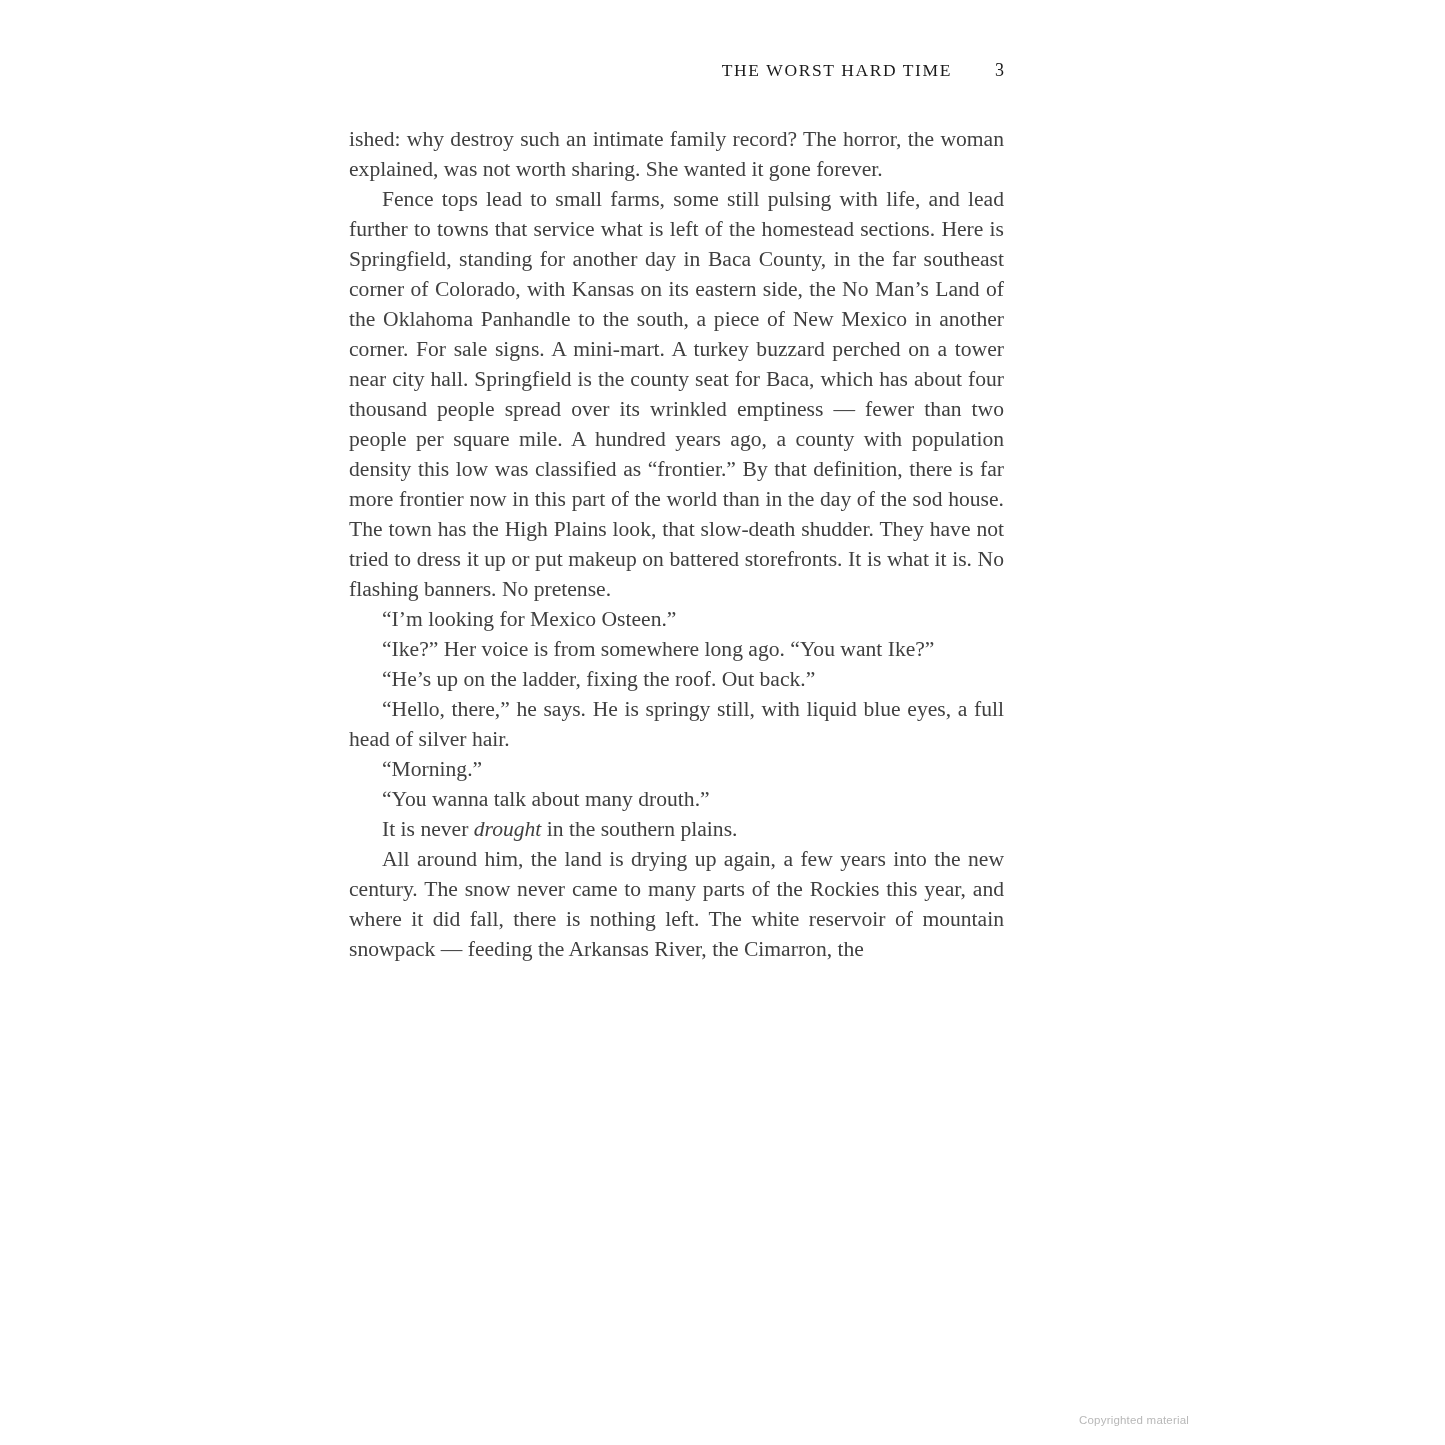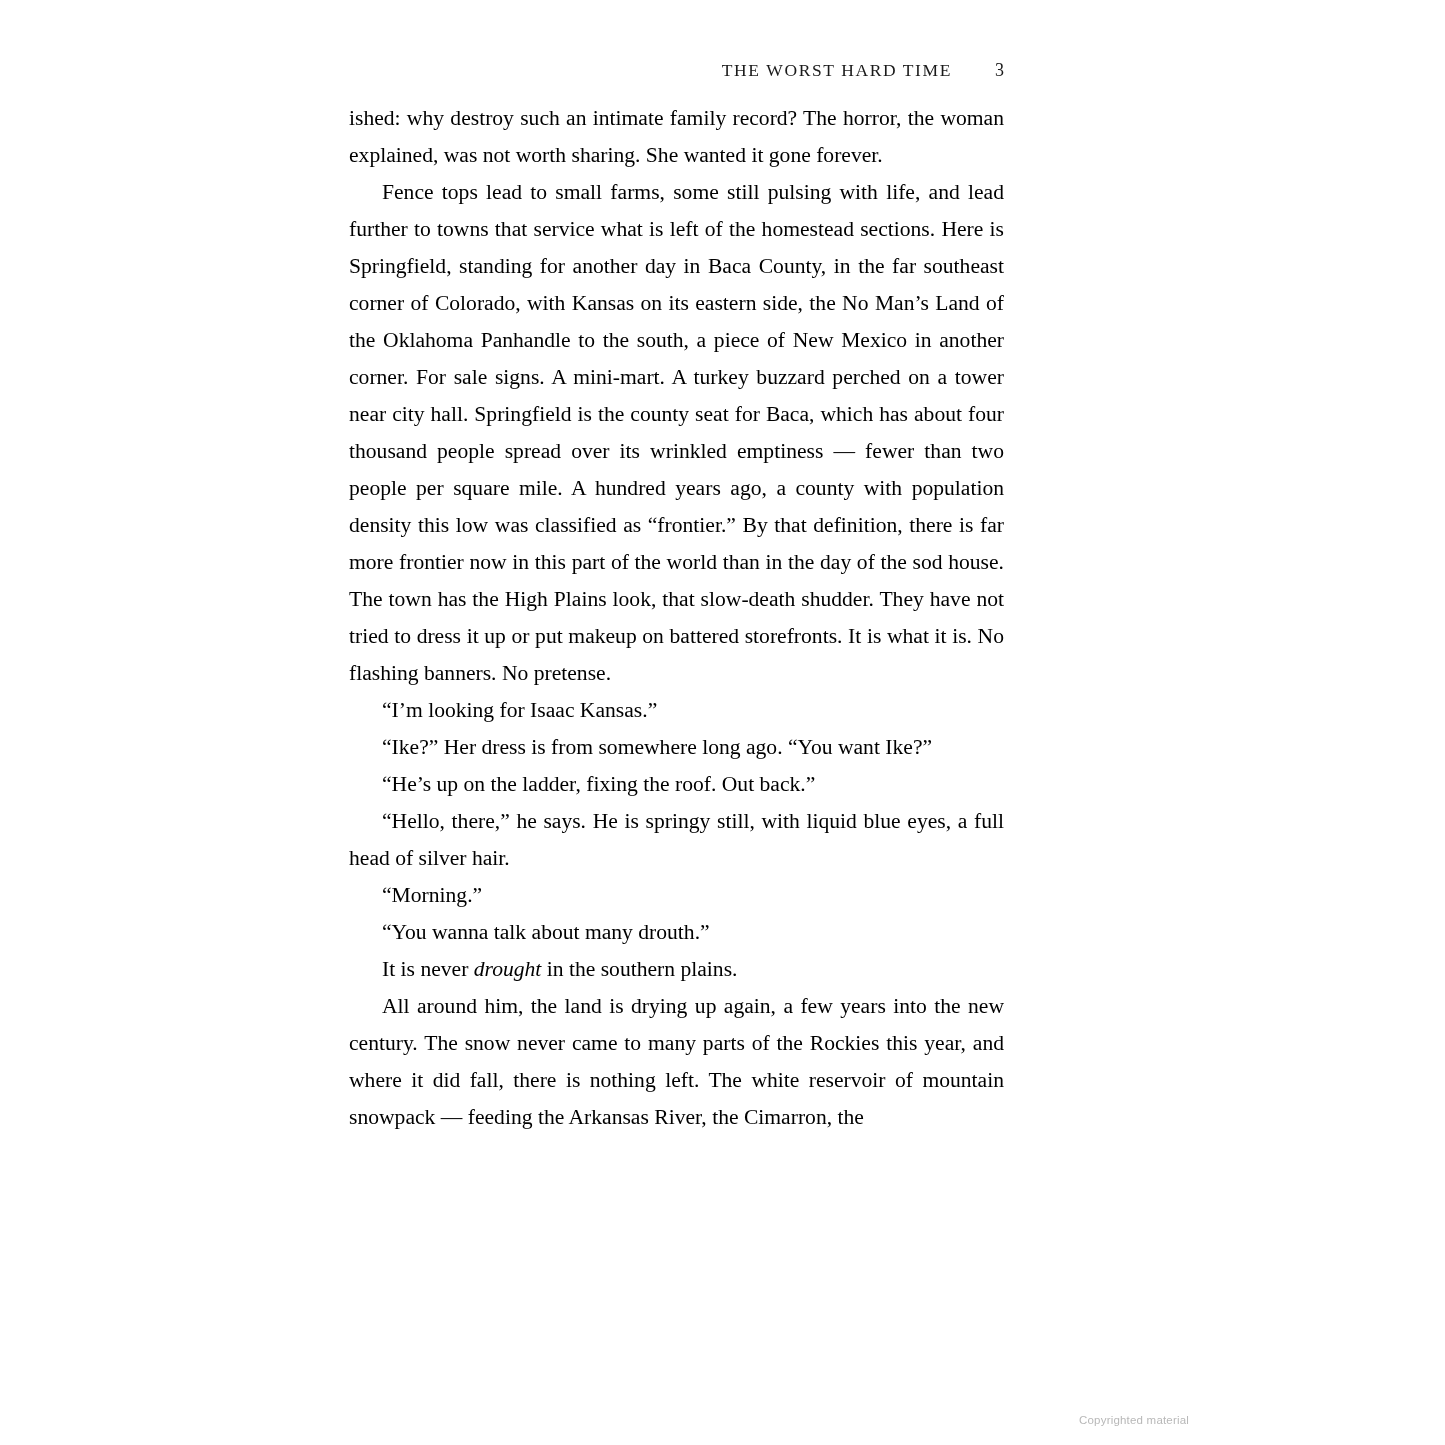--- a/index.html
+++ b/index.html
@@ -42,25 +42,26 @@
     white-space: nowrap;
   }
   .running-head .folio {
     margin-left: 38px;
     letter-spacing: 0;
     font-size: 18px;
     min-width: 14px;
     text-align: right;
   }
   .body-text {
+    margin-top: 24px;
     font-size: 21.6px;
-    line-height: 37px;
+    line-height: 30px;
     text-align: justify;
     text-justify: inter-word;
-    color: #000000;
+    color: #404040;
     -webkit-font-smoothing: antialiased;
   }
   .body-text p {
     margin: 0;
     text-indent: 33px;
   }
   .body-text p.no-indent {
     text-indent: 0;
   }
   .body-text p em {
@@ -84,22 +85,22 @@
   <div class="text-column">
 
     <div class="running-head">
       <span class="title">THE WORST HARD TIME</span>
       <span class="folio">3</span>
     </div>
 
     <div class="body-text">
         <p class="no-indent">ished: why destroy such an intimate family record? The horror, the woman explained, was not worth sharing. She wanted it gone forever.</p>
         <p>Fence tops lead to small farms, some still pulsing with life, and lead further to towns that service what is left of the homestead sections. Here is Springfield, standing for another day in Baca County, in the far southeast corner of Colorado, with Kansas on its eastern side, the No Man’s Land of the Oklahoma Panhandle to the south, a piece of New Mexico in another corner. For sale signs. A mini-mart. A turkey buzzard perched on a tower near city hall. Springfield is the county seat for Baca, which has about four thousand people spread over its wrinkled emptiness — fewer than two people per square mile. A hundred years ago, a county with population density this low was classified as “frontier.” By that definition, there is far more frontier now in this part of the world than in the day of the sod house. The town has the High Plains look, that slow-death shudder. They have not tried to dress it up or put makeup on battered storefronts. It is what it is. No flashing banners. No pretense.</p>
-        <p>“I’m looking for Isaac Kansas.”</p>
-        <p>“Ike?” Her dress is from somewhere long ago. “You want Ike?”</p>
+        <p>“I’m looking for Mexico Osteen.”</p>
+        <p>“Ike?” Her voice is from somewhere long ago. “You want Ike?”</p>
         <p>“He’s up on the ladder, fixing the roof. Out back.”</p>
         <p>“Hello, there,” he says. He is springy still, with liquid blue eyes, a full head of silver hair.</p>
         <p>“Morning.”</p>
         <p>“You wanna talk about many drouth.”</p>
         <p>It is never <em>drought</em> in the southern plains.</p>
         <p>All around him, the land is drying up again, a few years into the new century. The snow never came to many parts of the Rockies this year, and where it did fall, there is nothing left. The white reservoir of mountain snowpack — feeding the Arkansas River, the Cimarron, the</p>
       </div>
 
   </div>
 

